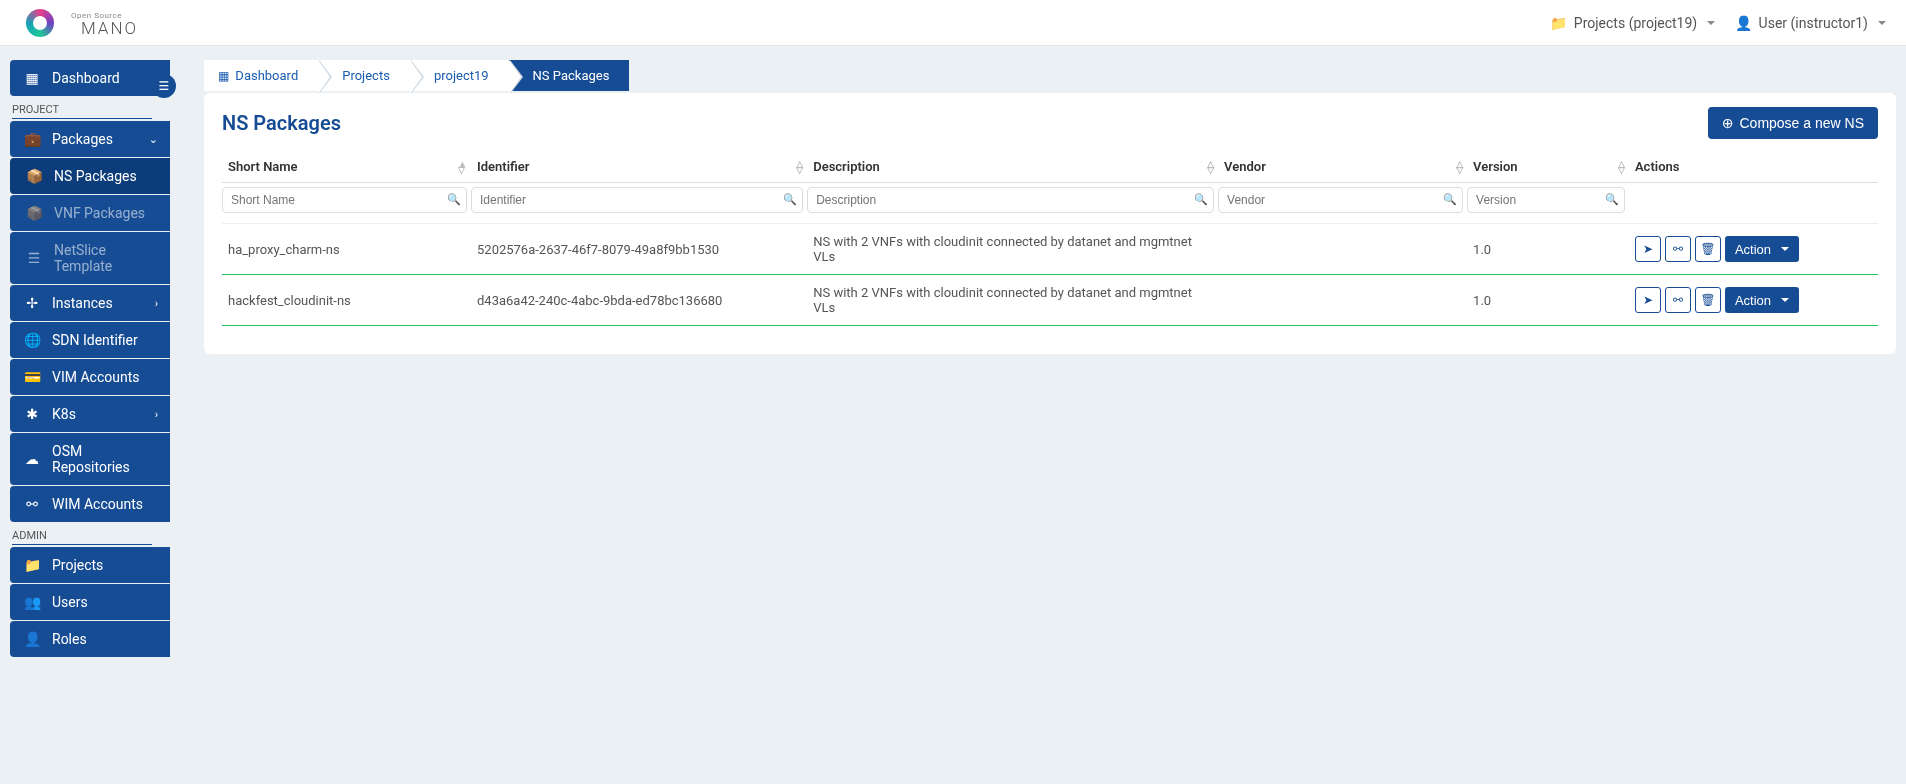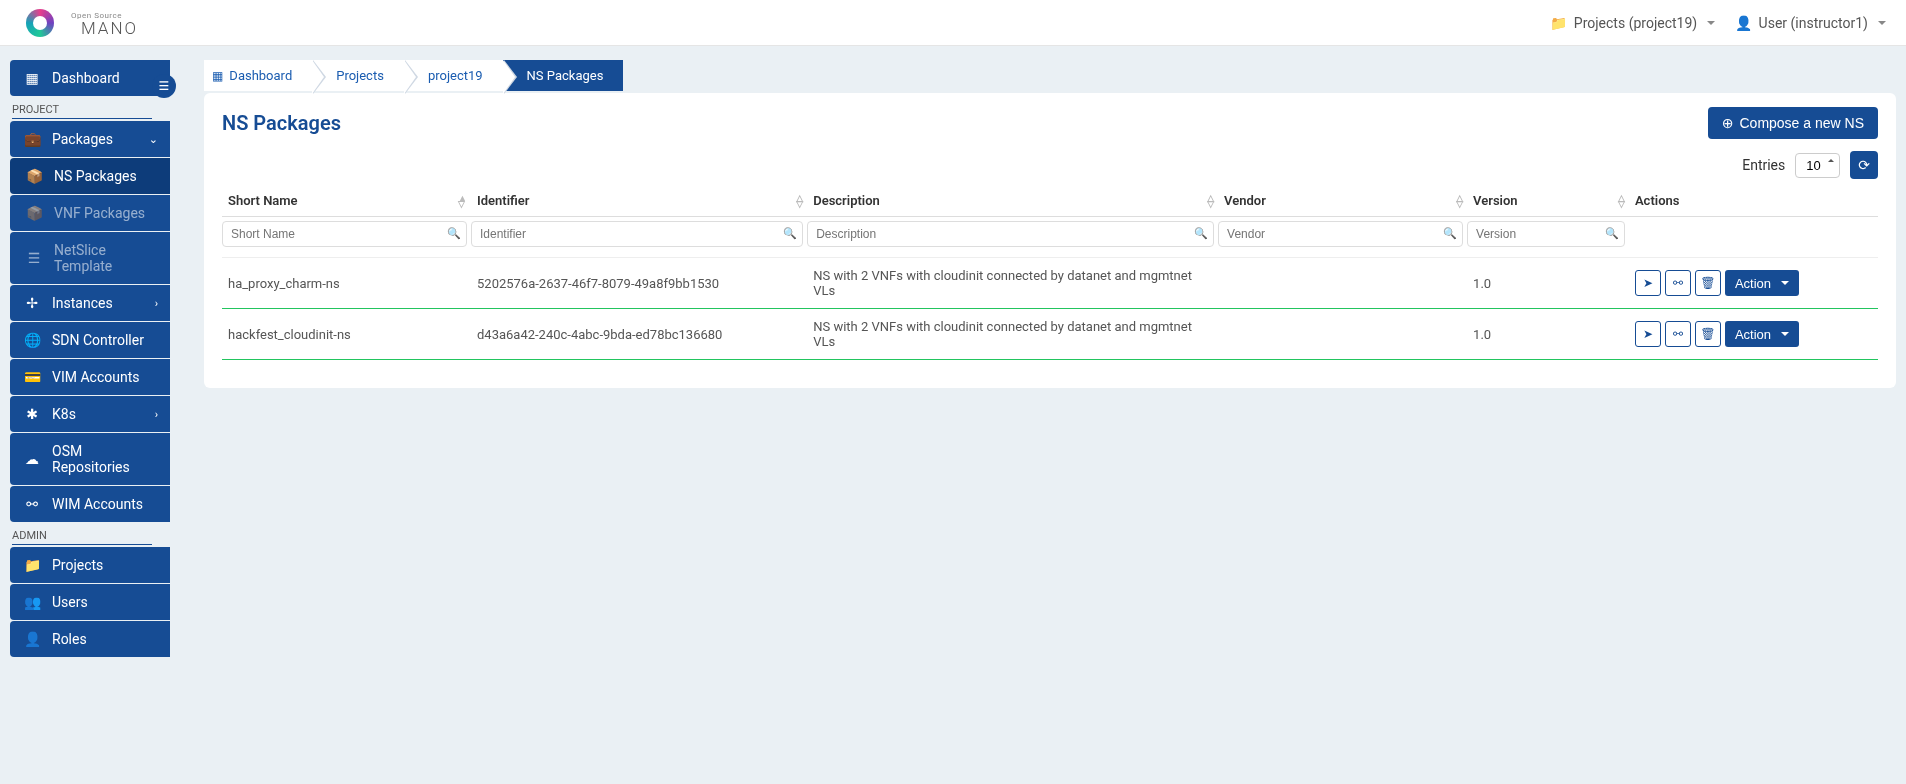--- a/index.html
+++ b/index.html
@@ -30,21 +30,21 @@
 .nav-item .chev { position:absolute; right:12px; font-size:11px; }
 .nav-icon { width: 16px; text-align: center; font-size: 14px; flex-shrink:0;}
 .section-label { color: #555; font-size: 11px; padding: 6px 0 2px 12px; }
 .section-label span { border-bottom: 1px solid #164c94; padding-bottom:2px; display:inline-block; width: 140px;}
 .sidebar-toggle { position:absolute; left:-18px; top:28px; width:24px; height:24px; background:#164c94; color:#fff; border-radius:50%; display:flex;align-items:center;justify-content:center;font-size:12px;cursor:pointer;}
 
 
 .breadcrumb-wrap { display: flex; margin: 0 0 2px 24px; }
 .breadcrumb { display: flex; align-items: center; background:#fff; border-radius:4px 0 0 4px;}
 .crumb { padding: 8px 20px 8px 24px; color: #1a5cb0; font-size: 13px; position: relative; background:#fff; cursor:pointer;}
-.crumb:first-child{padding-left:8px;}
+.crumb:first-child{padding-left:14px;}
 .crumb.active { background: #164c94; color: #fff; }
 .crumb::after { content: ""; position: absolute; right: -12px; top: 0; width: 0; height: 0; border-top: 17px solid transparent; border-bottom: 17px solid transparent; border-left: 12px solid #fff; z-index: 2; }
 .crumb::before { content: ""; position: absolute; right: -14px; top: 0; width: 0; height: 0; border-top: 17px solid transparent; border-bottom: 17px solid transparent; border-left: 13px solid #cfd8e3; z-index: 1; }
 .crumb.active::after { border-left-color: #164c94; }
 .crumb.active::before,.crumb.active::after{display:none;}
 .crumb .bc-icon{margin-right:6px;color:#1a5cb0;font-size:12px;}
 
 
 .card { background: #fff; margin: 0 0 0 24px; border-radius: 6px; padding: 14px 18px 28px 18px; position:relative;}
 .card-header { display: flex; justify-content: space-between; align-items: center; margin-bottom: 12px; }
@@ -136,21 +136,21 @@
       <span class="nav-icon">☰</span>
       <span data-bind="sidebar.netslice_template">NetSlice Template</span>
     </div>
     <div class="nav-item">
       <span class="nav-icon">✢</span>
       <span data-bind="sidebar.instances">Instances</span>
       <span class="chev">›</span>
     </div>
     <div class="nav-item">
       <span class="nav-icon">🌐</span>
-      <span data-bind="sidebar.sdn_controller">SDN Controller</span>
+      <span data-bind="sidebar.sdn_controller">SDN Identifier</span>
     </div>
     <div class="nav-item">
       <span class="nav-icon">💳</span>
       <span data-bind="sidebar.vim_accounts">VIM Accounts</span>
     </div>
     <div class="nav-item">
       <span class="nav-icon">✱</span>
       <span data-bind="sidebar.k8s">K8s</span>
       <span class="chev">›</span>
     </div>
@@ -194,31 +194,20 @@
     <div class="card">
       <div class="card-header">
         <div class="page-title" data-bind="page.title">NS Packages</div>
         <button class="btn-primary">
           <span>⊕</span>
           <span data-bind="page.compose_button">Compose a new NS</span>
         </button>
       </div>
 
 
-      <div class="table-controls">
-        <span data-bind="page.entries_label">Entries</span>
-        <span class="select-wrap">
-          <select class="entries-select">
-            <option data-bind="page.entries_value">10</option>
-          </select>
-        </span>
-        <button class="btn-primary small">
-          <span>⟳</span>
-        </button>
-      </div>
 
       <table class="table">
         <thead>
           <tr>
             <th class="col-short"><span data-bind="table.columns.short_name">Short Name</span><span class="sort">▲<br>▽</span></th>
             <th class="col-id"><span data-bind="table.columns.identifier">Identifier</span><span class="sort">△<br>▽</span></th>
             <th class="col-desc"><span data-bind="table.columns.description">Description</span><span class="sort">△<br>▽</span></th>
             <th class="col-vendor"><span data-bind="table.columns.vendor">Vendor</span><span class="sort">△<br>▽</span></th>
             <th class="col-version"><span data-bind="table.columns.version">Version</span><span class="sort">△<br>▽</span></th>
             <th class="col-actions"><span data-bind="table.columns.actions">Actions</span></th>

